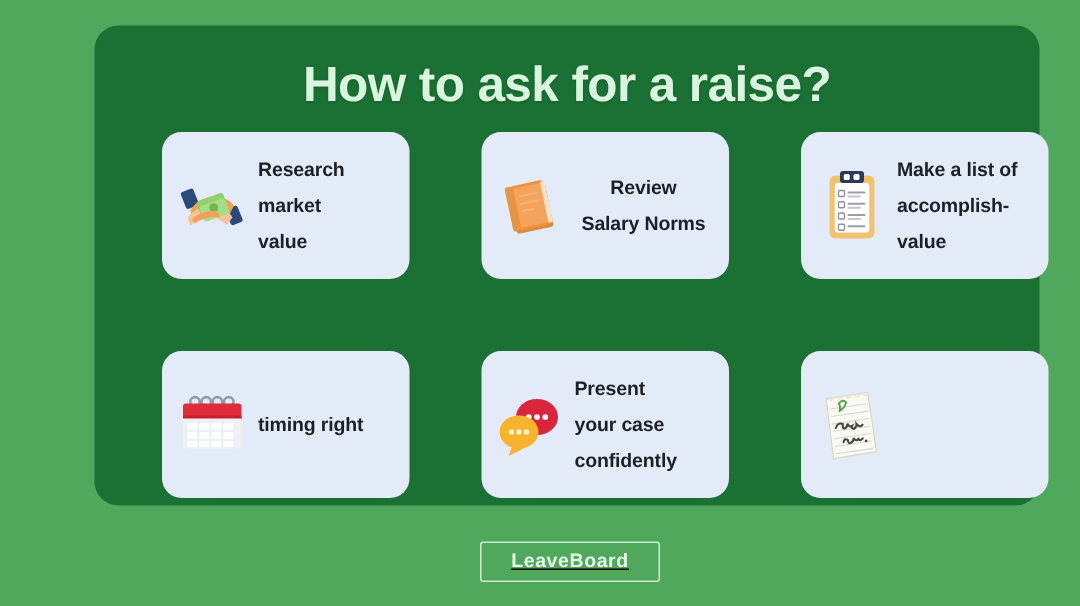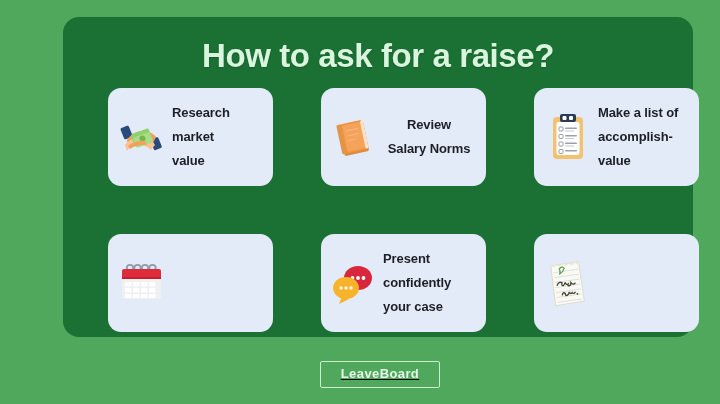--- a/index.html
+++ b/index.html
@@ -239,20 +239,21 @@
               <rect x="22" y="28" width="6.5" height="4.5" rx="0.8"></rect>
               <rect x="30" y="28" width="6.5" height="4.5" rx="0.8"></rect>
               <rect x="6" y="34" width="6.5" height="4" rx="0.8"></rect>
               <rect x="14" y="34" width="6.5" height="4" rx="0.8"></rect>
               <rect x="22" y="34" width="6.5" height="4" rx="0.8"></rect>
               <rect x="30" y="34" width="6.5" height="4" rx="0.8"></rect>
             </g>
           </svg>
         </div>
         <div class="card-label">
+          <div>timing right</div>
         </div>
       </div>
 
       <div class="card c5">
         <div class="card-icon">
           <svg width="46" height="44" viewBox="0 0 46 44">
 
             <ellipse cx="27" cy="17" rx="14" ry="12" fill="#d8263c"></ellipse>
             <path d="M20 26 l-4 8 l10 -4 z" fill="#d8263c"></path>
             <circle cx="21.5" cy="17" r="1.9" fill="#ffffff"></circle>
@@ -261,22 +262,22 @@
 
             <ellipse cx="15" cy="27" rx="13" ry="11" fill="#f6b32b"></ellipse>
             <path d="M11 35 l-3 8 l10 -5 z" fill="#f6b32b"></path>
             <circle cx="10" cy="27" r="1.8" fill="#fff4d6"></circle>
             <circle cx="15" cy="27" r="1.8" fill="#fff4d6"></circle>
             <circle cx="20" cy="27" r="1.8" fill="#fff4d6"></circle>
           </svg>
         </div>
         <div class="card-label">
           <div>Present</div>
+          <div>your case</div>
           <div>confidently</div>
-          <div>your case</div>
         </div>
       </div>
 
       <div class="card c6">
         <div class="card-icon">
           <svg width="44" height="52" viewBox="0 0 44 52">
             <g transform="rotate(-7 22 26)">
 
               <path d="M7 7 l28 -1 l1 40 l-29 1 z" fill="#fbfaf2" stroke="#d9d6c6" stroke-width="0.8"></path>
 

